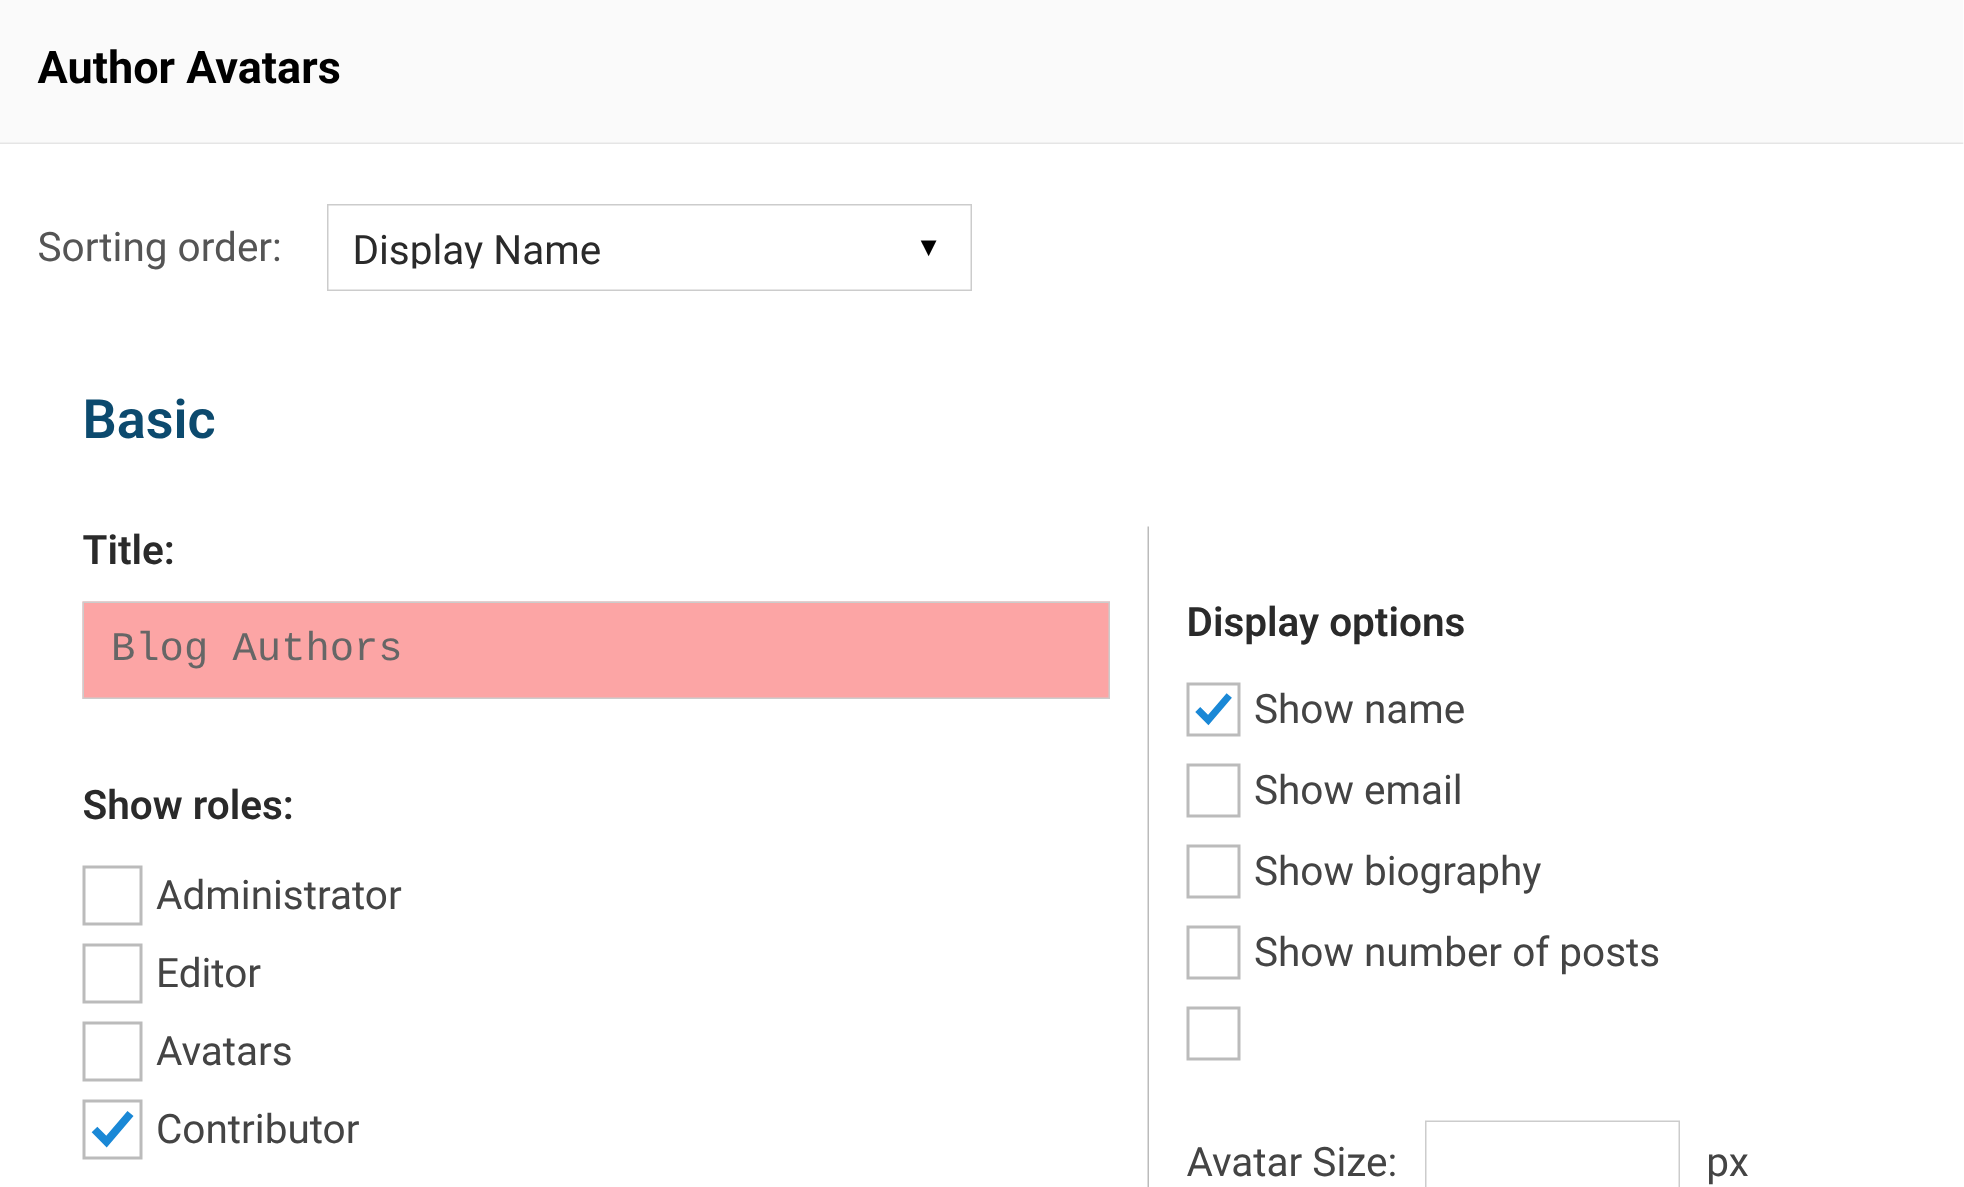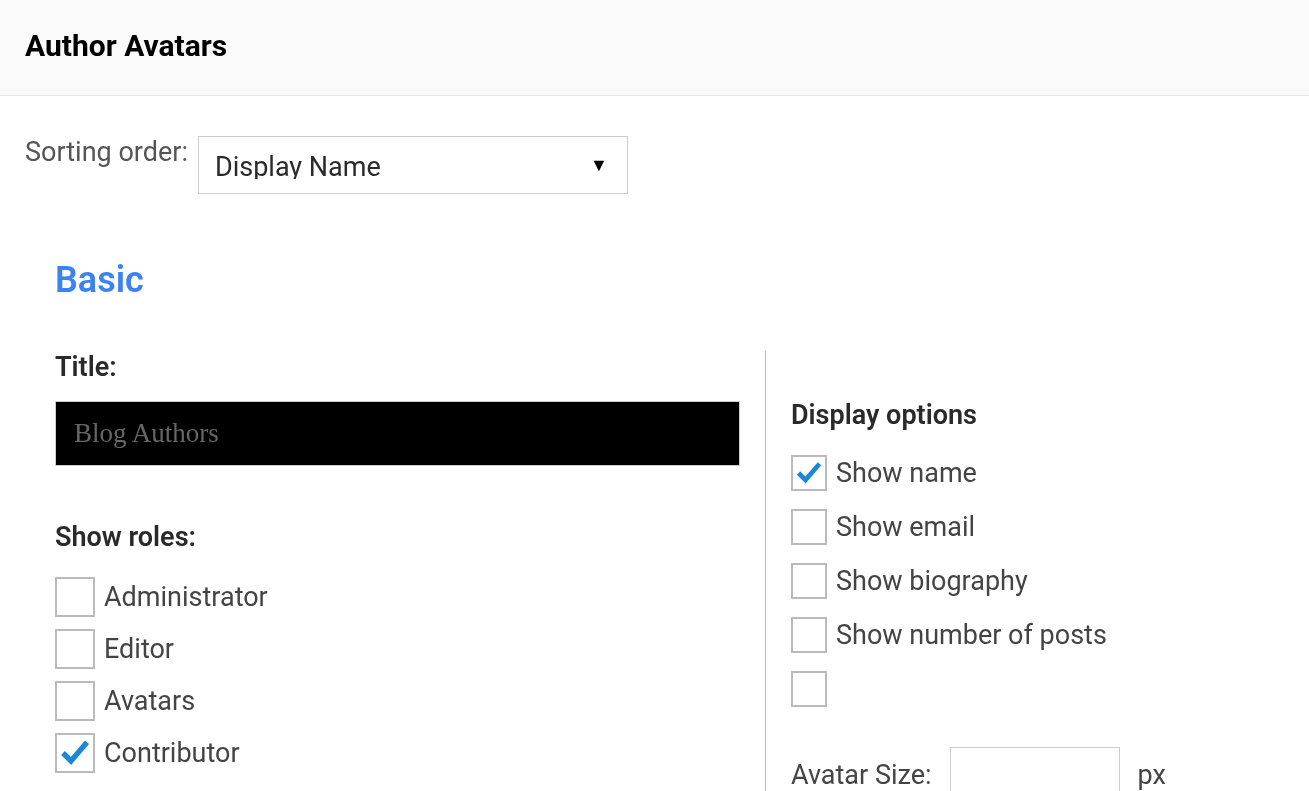--- a/index.html
+++ b/index.html
@@ -21,22 +21,22 @@
     .header-title {
       font-size: 30px;
       font-weight: 700;
       color: #000000;
     }
     .content {
       padding: 40px 25px 0;
     }
     .sort-row {
       display: flex;
-      align-items: flex-start;
-      gap: 10px;
+      align-items: center;
+      gap: 30px;
       margin-bottom: 65px;
     }
     .sort-label {
       font-size: 27px;
       color: #555;
       font-weight: 400;
     }
     .select-wrap {
       position: relative;
       display: inline-block;
@@ -60,21 +60,21 @@
       transform: translateY(-50%);
       pointer-events: none;
       font-size: 18px;
       color: #000;
     }
     .section-title {
       font-size: 36px;
       font-weight: 600;
       margin-left: 30px;
       margin-bottom: 50px;
-      color: #3b82f6;
+      color: #0c4a6e;
     }
     .columns {
       display: flex;
       margin-left: 30px;
     }
     .col-left {
       width: 710px;
       padding-right: 20px;
     }
     .divider {
@@ -91,25 +91,25 @@
       font-size: 27px;
       font-weight: 600;
       color: #2a2a2a;
       margin-bottom: 18px;
       display: block;
     }
     .text-input {
       width: 685px;
       height: 65px;
       border: 1px solid #ccc;
-      background: #000000;
+      background: #fca5a5;
       font-size: 27px;
       padding: 0 18px;
       color: #666;
-      font-family: Liberation Serif, serif;
+      font-family: Liberation Mono, monospace;
       margin-bottom: 55px;
     }
     .subheading {
       font-size: 27px;
       font-weight: 600;
       color: #2a2a2a;
       margin-bottom: 24px;
     }
     .checkbox-row {
       display: flex;

